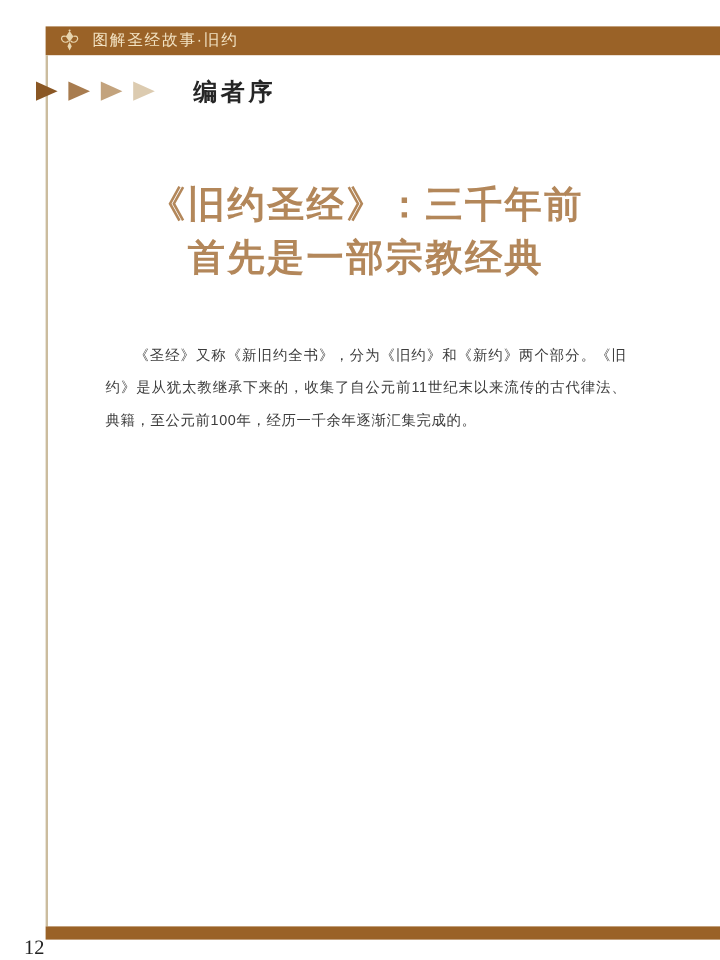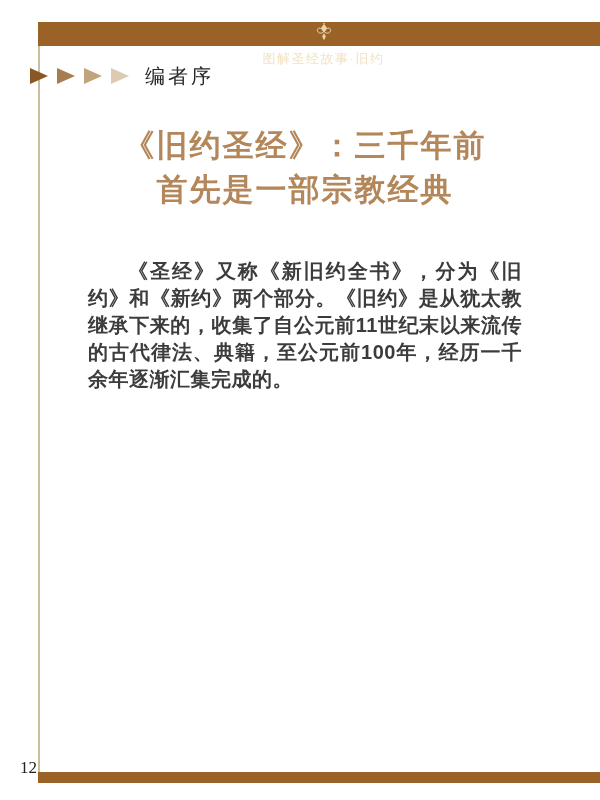--- a/index.html
+++ b/index.html
@@ -20,21 +20,21 @@
     width:600px;height:800px;background:#ffffff;position:relative;overflow:hidden;
     font-family:"Liberation Sans","DejaVu Sans",sans-serif;
   }
   .page{position:absolute;inset:0;}
 
   
   .topbar{
     position:absolute;left:38px;right:0;top:22px;height:24px;
     background:var(--bar-brown);
     display:flex;align-items:center;gap:8px;
-    padding-left:9px;box-sizing:border-box;flex-direction:column;
+    padding-left:9px;box-sizing:border-box;
   }
   .logo{width:22px;height:20px;flex:0 0 auto;}
   .book-title{
     color:var(--header-text);font-size:13px;letter-spacing:1.5px;
     white-space:nowrap;transform:translateY(-0.5px);
   }
 
   
   .vline{
     position:absolute;left:38px;top:46px;width:2px;height:726px;
@@ -50,43 +50,43 @@
     width:0;height:0;flex:0 0 auto;
     border-top:8px solid transparent;
     border-bottom:8px solid transparent;
     border-left:18px solid var(--tri-1);
     margin-right:9px;
   }
   .tri.t2{border-left-color:var(--tri-2);}
   .tri.t3{border-left-color:var(--tri-3);}
   .tri.t4{border-left-color:var(--tri-4);}
   .section-label{
-    font-size:20px;font-weight:normal;color:var(--section-text);
-    letter-spacing:3px;margin-left:7px;white-space:nowrap;
+    font-size:20px;font-weight:bold;color:var(--section-text);
+    letter-spacing:3px;margin-left:23px;white-space:nowrap;
   }
 
   
-  .article{position:absolute;left:88px;top:124px;width:434px;}
+  .article{position:absolute;left:88px;top:149px;width:434px;}
   .article-title{
     text-align:center;color:var(--title-tan);
     font-size:31px;line-height:44px;font-weight:600;letter-spacing:2px;
     margin:0 0 46px 0;
   }
   .article p{
-    margin:0;font-size:20px;line-height:27px;color:var(--body-text);
-    text-align:justify;text-indent:2em;letter-spacing:0.5px;font-weight:bold;
+    margin:0;font-size:12px;line-height:27px;color:var(--body-text);
+    text-align:justify;text-indent:2em;letter-spacing:0.5px;
   }
 
   
   .bottombar{
     position:absolute;left:38px;right:0;top:772px;height:11px;
     background:var(--bar-brown);
   }
   .pagenum{
-    position:absolute;left:20px;top:758px;
+    position:absolute;left:20px;top:780px;
     font-family:"Liberation Serif","DejaVu Serif",serif;
     font-size:17px;color:var(--pagenum-text);
   }
 </style>
 </head>
 <body>
 
 <div class="page">
 
   <div class="topbar">

